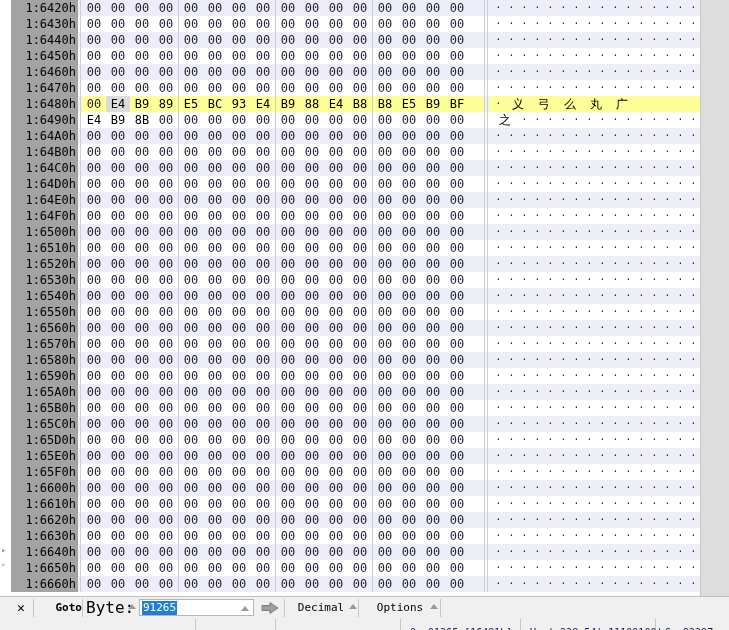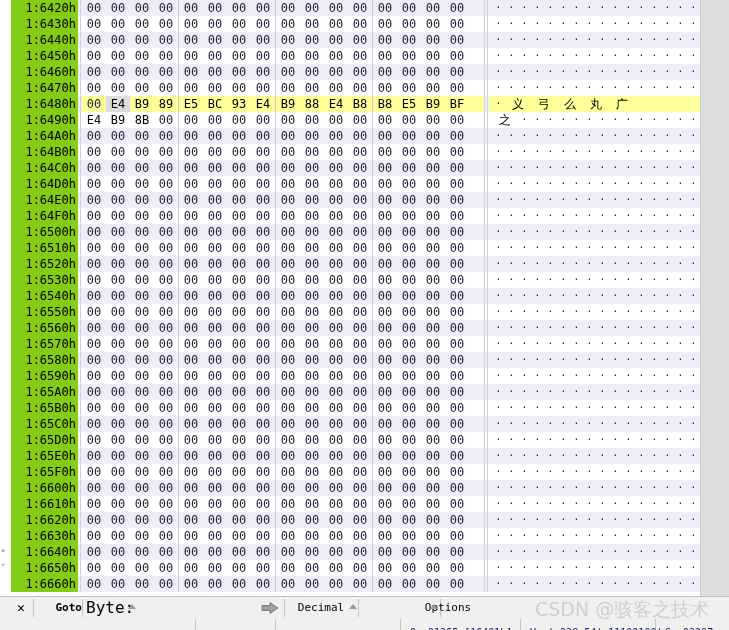--- a/index.html
+++ b/index.html
@@ -48,21 +48,21 @@
     line-height: 16px;
   }
   .row.even { background: #ffffff; }
   .row.odd  { background: #eeeef8; }
 
   .addr {
     position: absolute; left: 0; top: 0;
     width: 67px; height: 16px;
     text-align: right;
     color: #000000;
-    background: #84cc16;
+    background: #a3a3a3;
     letter-spacing: 0px;
     font-size: 12px;
     padding-right: 2px;
     box-sizing: border-box;
   }
   .addr-sep {
     position: absolute; left: 69px; top: 0;
     width: 1px; height: 16px;
     background: #d0d0d8;
   }
@@ -220,21 +220,21 @@
     left: 290px; width: 62px; font-size: 11px;
   }
   .spin-up-c {
     position: absolute; left: 349px; top: 7px;
     width: 0; height: 0;
     border-left: 4px solid transparent;
     border-right: 4px solid transparent;
     border-bottom: 5px solid #9a9a9a;
   }
   .options-lbl {
-    left: 369px; width: 62px; font-size: 11px; margin-left: 48px;
+    left: 369px; width: 62px; font-size: 11px;
   }
   .spin-up-d {
     position: absolute; left: 430px; top: 7px;
     width: 0; height: 0;
     border-left: 4px solid transparent;
     border-right: 4px solid transparent;
     border-bottom: 5px solid #9a9a9a;
   }
 
   
@@ -586,35 +586,38 @@
     <div class="tb-sep" style="left:82px"></div>
     <div class="tb-sep" style="left:284px"></div>
     <div class="tb-sep" style="left:358px"></div>
     <div class="tb-sep" style="left:440px"></div>
 
     <div class="tb-btn close-btn">✕</div>
     <div class="tb-btn goto-lbl">Goto</div>
     <div class="tb-btn byte-lbl">Byte:</div>
     <div class="spin-up-a"></div>
 
+    <div class="goto-input">
+      <span class="goto-val">91265</span>
+      <span class="spin-up-b"></span>
+    </div>
 
     <div class="go-btn">
       <svg width="20" height="16" viewBox="0 0 20 16">
         <path d="M2 5.5 H10 V2.5 L18 8 L10 13.5 V10.5 H2 Z" fill="#9e9e9e" stroke="#7d7d7d" stroke-width="1"></path>
       </svg>
     </div>
 
     <div class="tb-btn decimal-lbl">Decimal</div>
     <div class="spin-up-c"></div>
 
     <div class="tb-btn options-lbl">Options</div>
     <div class="spin-up-d"></div>
   </div>
 
-  <div class="watermark">CSDN @骇客之技术</div>
 
   <div class="statusbar">
     <div class="sb-div" style="left:195px"></div>
     <div class="sb-div" style="left:275px"></div>
     <div class="sb-div" style="left:400px"></div>
     <div class="sb-div" style="left:520px"></div>
     <div class="sb-div" style="left:655px"></div>
     <div class="sb-cell" style="left:410px">O:    91265 [16481h]</div>
     <div class="sb-cell" style="left:530px">V:  | 228 54| 11100100|</div>
     <div class="sb-cell" style="left:665px">S:     92297</div>

